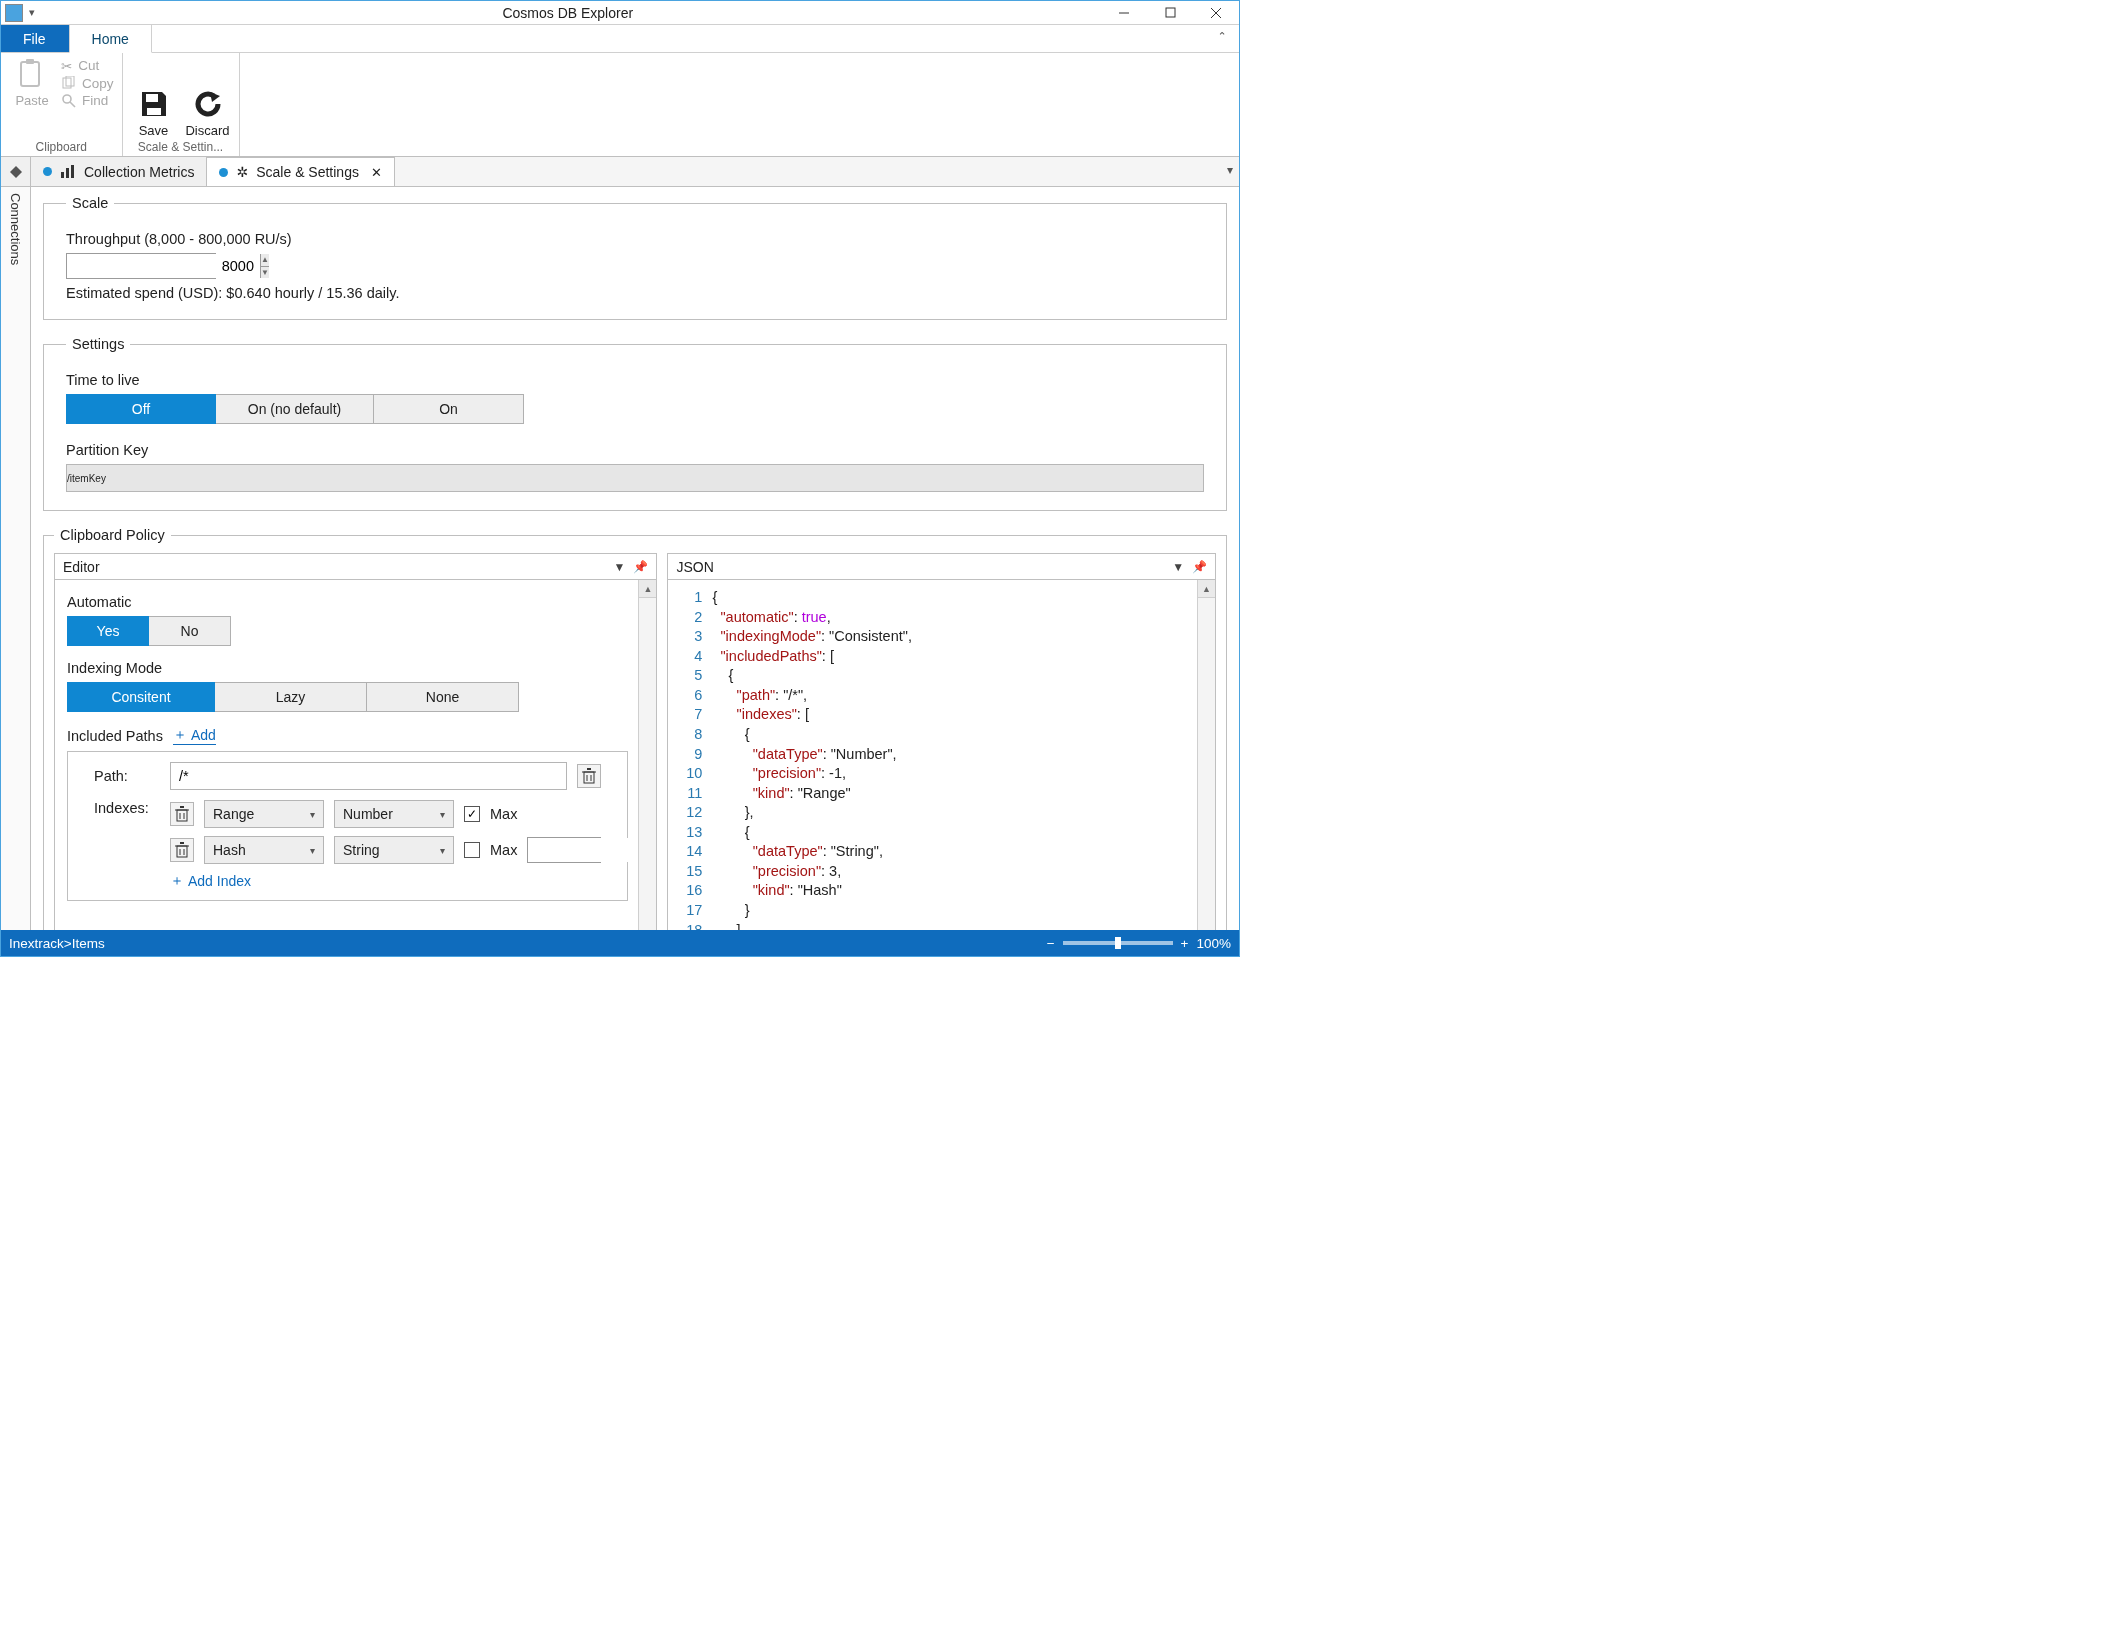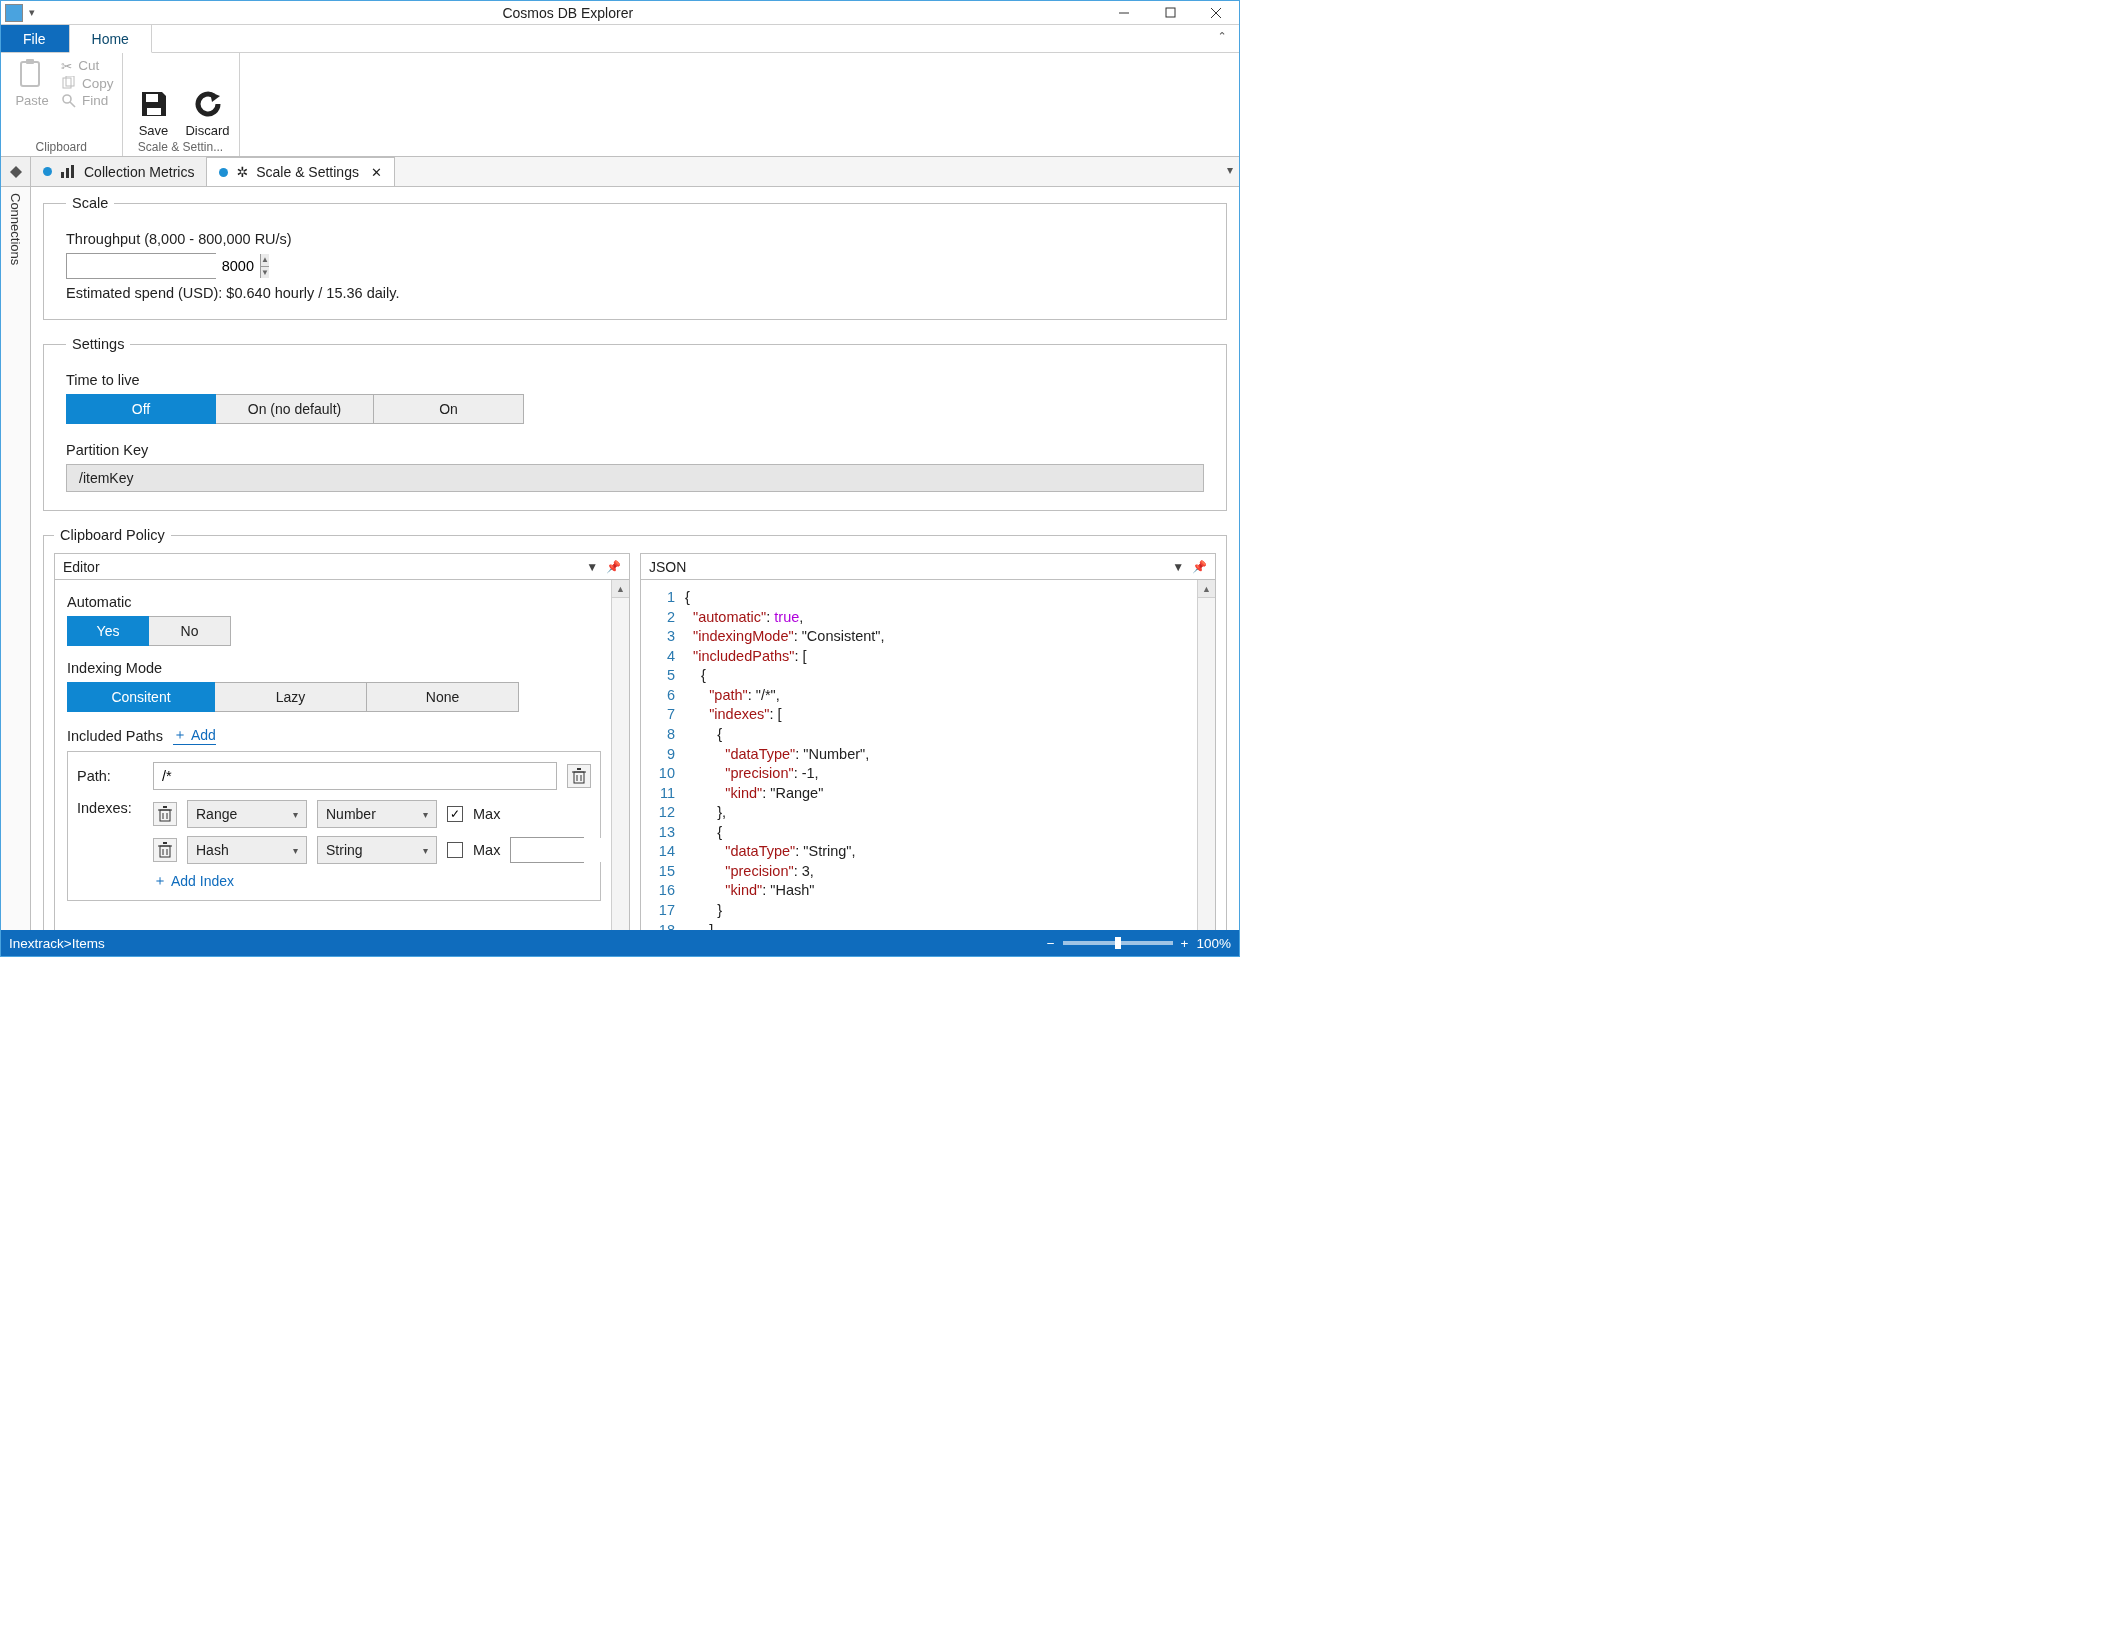--- a/index.html
+++ b/index.html
@@ -53,31 +53,31 @@
   .spinner input { flex: 1; border: none; text-align: right; padding-right: 6px; font-size: 14.5px; outline: none; }
   .spinner .spin-btns { width: 18px; display: flex; flex-direction: column; border-left: 1px solid #9b9b9b; background: #eaeaea; }
   .spinner .spin-btns div { flex: 1; display: flex; align-items: center; justify-content: center; font-size: 8px; color: #666; border-bottom: 1px solid #9b9b9b; }
   .spinner .spin-btns div:last-child { border-bottom: none; }
   .estimate { font-size: 14.5px; margin-top: 6px; }
   
   .seg { display: flex; }
   .seg .segbtn { border: 1px solid #b0b0b0; height: 30px; display: flex; align-items: center; justify-content: center; font-size: 14px; background: #eee; }
   .seg .segbtn + .segbtn { border-left: none; }
   .seg .segbtn.selected { background: #0f87d2; color: #fff; border-color: #0f87d2; }
-  .readonly-input { width: 100%; height: 28px; border: 1px solid #b7b7b7; background: #e6e6e6; padding-left: 12px; font-size: 14px; display: flex; align-items: center; }
+  .readonly-input { width: 100%; height: 28px; border: 1px solid #b7b7b7; background: #e6e6e6; padding-left: 0; font-size: 10px; display: flex; align-items: center; }
   
   .twopane { display: flex; gap: 10px; border: 0; }
   .pane { flex: 1; border: 1px solid #bfbfbf; display: flex; flex-direction: column; min-height: 340px; position: relative; }
   .pane-header { height: 26px; display: flex; align-items: center; justify-content: space-between; padding: 0 8px; border-bottom: 1px solid #bfbfbf; font-size: 14px; }
   .pane-header .phicons { display: flex; gap: 8px; font-size: 12px; color: #444; }
   .pane-body { flex: 1; overflow: auto; padding: 8px 12px; position: relative; }
   .fake-scrollbar { position: absolute; right: 0; top: 0; bottom: 0; width: 18px; border-left: 1px solid #cfcfcf; background: #f4f4f4; display: flex; flex-direction: column; }
   .fake-scrollbar .arrow { height: 18px; display: flex; align-items: center; justify-content: center; font-size: 9px; color: #666; border-bottom: 1px solid #cfcfcf; background: #eaeaea; }
   .add-link { color: #0f6cbd; font-size: 14px; margin-left: 10px; border-bottom: 1px solid #0f6cbd; display: inline-flex; align-items: center; gap: 4px; }
-  .path-box { border: 1px solid #bfbfbf; padding: 10px 9px; margin-top: 6px; display: flex; flex-direction: column; gap: 10px; }
+  .path-box { border: 1px solid #bfbfbf; padding: 10px 26px; margin-top: 6px; display: flex; flex-direction: column; gap: 10px; }
   .path-row { display: flex; align-items: center; gap: 10px; }
   .path-row .lbl { width: 66px; font-size: 14.5px; }
   .path-input { flex: 1; height: 28px; border: 1px solid #b5b5b5; padding-left: 8px; font-size: 14.5px; }
   .trash-btn { width: 24px; height: 24px; border: 1px solid #b5b5b5; background: #f3f3f3; display: flex; align-items: center; justify-content: center; }
   .combo { height: 28px; border: 1px solid #b5b5b5; background: #eee; display: flex; align-items: center; padding: 0 8px; font-size: 14px; min-width: 120px; justify-content: space-between; }
   .combo .caret { font-size: 10px; color: #555; }
   .chk { width: 16px; height: 16px; border: 1px solid #555; display: inline-flex; align-items: center; justify-content: center; font-size: 12px; background: #fff; }
   .chk.checked::after { content: "✓"; color: #000; font-size: 12px; }
   .numbox { width: 74px; height: 26px; border: 1px solid #9b9b9b; display: flex; }
   .numbox input { flex: 1; border: none; text-align: right; padding-right: 4px; font-size: 14px; outline: none; }

